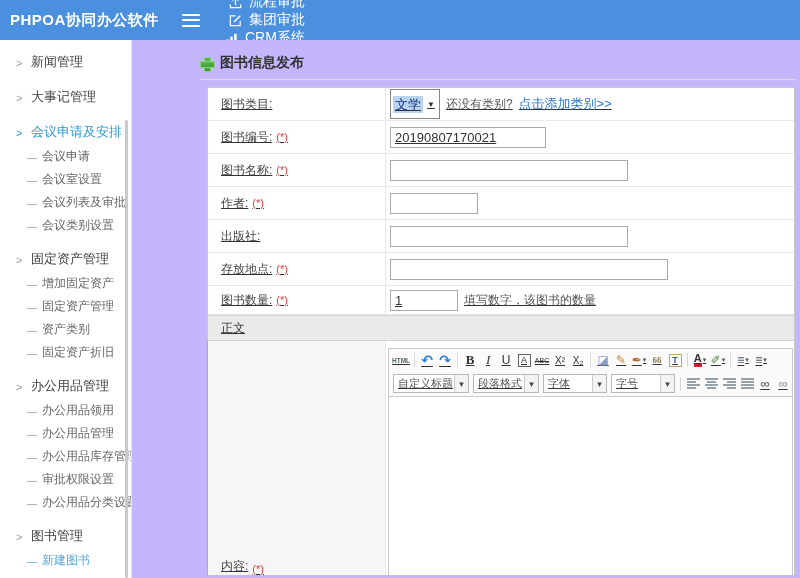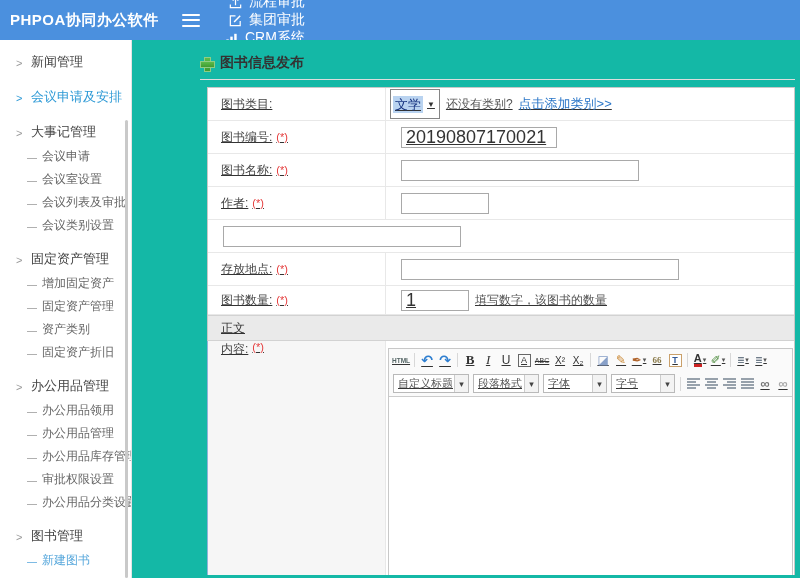--- a/index.html
+++ b/index.html
@@ -23,56 +23,56 @@
   .side-scrollbar{position:absolute;right:3px;top:80px;bottom:0;width:3px;background:#c9c9c9;border-radius:2px;}
   .side-item{display:flex;align-items:center;cursor:pointer;white-space:nowrap;}
   .side-item.parent{height:26px;margin-top:9px;padding-left:16px;font-size:13px;color:#444;}
   .side-item.child{height:23px;padding-left:27px;font-size:12px;color:#666;}
   .side-prefix{width:15px;flex:none;color:#999;}
   .parent>.side-prefix::before{content:">";font-size:11px;}
   .child>.side-prefix::before{content:"—";font-size:10px;}
   .side-item.parent.active,.side-item.parent.active .side-prefix{color:#2e9ad6;}
   .side-item.child.active,.side-item.child.active .side-prefix{color:#58a8dc;}
 
-  .main{flex:1;background:#14b8a6;overflow:hidden;}
+  .main{flex:1;background:#c4b5fd;overflow:hidden;}
   .content{margin:12px 0 0 75px;width:588px;}
 
   
   .title-bar{display:flex;align-items:center;gap:7px;height:22px;margin-left:-7px;border-bottom:0;}
   .title-rule{border-bottom:1px solid #ddd;margin:5px 0 7px -7px;width:595px;}
   .plus-icon{position:relative;width:13px;height:13px;flex:none;}
   .plus-icon::before,.plus-icon::after{content:"";position:absolute;background:linear-gradient(#5cbb4a,#3f9c33);border:1px solid #8fce85;}
   .plus-icon::before{left:4px;top:0;width:5px;height:13px;}
   .plus-icon::after{left:0;top:4px;width:13px;height:5px;}
   .page-title{font-size:14px;font-weight:bold;color:#333;}
 
   
   .form-table{background:#fff;border:1px solid #c8c8c8;border-bottom:none;width:588px;text-decoration:underline;}
   .frow{display:flex;border-bottom:1px solid #e8e8e8;height:33px;}
   .frow.quantity{height:29px;}
   .flabel{width:178px;flex:none;border-right:1px solid #e8e8e8;display:flex;align-items:center;padding-left:13px;font-size:12px;color:#444;gap:4px;}
   .req{color:#e53c3c;font-size:11px;}
   .ffield{flex:1;display:flex;align-items:center;padding-left:4px;gap:6px;overflow:hidden;}
-  .ffield input{border:1px solid #a9a9a9;height:21px;padding:0 4px;font-size:18px;color:#333;font-family:"Liberation Sans","DejaVu Sans",sans-serif;margin-left:11px;}
+  .ffield input{border:1px solid #a9a9a9;height:21px;padding:0 4px;font-size:13px;color:#333;font-family:"Liberation Sans","DejaVu Sans",sans-serif;}
   .inp-bookno{width:156px;}
   .inp-name{width:238px;}
   .inp-author{width:88px;}
   .inp-publisher{width:238px;}
   .inp-location{width:278px;}
   .inp-quantity{width:68px;}
   .hint{font-size:12px;color:#555;}
   .add-link{font-size:13px;color:#2a76c8;text-decoration:none;cursor:pointer;}
   .select-box{display:inline-flex;align-items:center;border:1px solid #858585;height:21px;background:#fff;padding:14px 2px;cursor:pointer;}
   .sel-text{background:#b9d3f0;color:#16337f;font-size:13px;padding:0 2px;line-height:17px;}
   .sel-arrow{font-size:8px;color:#333;padding:0 2px;margin-left:2px;}
 
   .section-header{height:26px;background:#eaeaea;border-top:1px solid #d2d2d2;border-bottom:1px solid #d2d2d2;display:flex;align-items:center;padding-left:13px;font-size:12px;color:#333;}
   .frow.content-row{height:234px;border-bottom:none;position:relative;align-items:stretch;}
   .frow.content-row::before{content:"";position:absolute;left:-1px;top:0;bottom:0;width:1px;background:#8fb3da;}
-  .content-row .flabel{background:#f6f6f6;align-items:flex-start;}
+  .content-row .flabel{background:#f6f6f6;align-items:flex-end;}
   .content-row .ffield{background:#fff;align-items:flex-start;padding:7px 0 0 2px;}
 
   
   .editor{width:405px;border:1px solid #c8c8c8;background:#fff;}
   .tb{background:#fafafa;border-bottom:1px solid #ccc;}
   .tb-row{display:flex;align-items:center;padding:1px 2px;height:22px;overflow:hidden;white-space:nowrap;}
   .tb-row.second{height:25px;}
   .tbi{min-width:16px;height:18px;display:inline-flex;align-items:center;justify-content:center;margin:0 1px;font-size:11px;color:#333;flex:none;cursor:pointer;}
   .tbi .g{display:inline-flex;align-items:center;justify-content:center;}
   .tbi.sep{min-width:1px;width:1px;height:14px;background:#d8d8d8;margin:0 3px;cursor:default;}
@@ -162,27 +162,27 @@
   </div>
 
   <div class="layout">
 
     <div class="sidebar">
 
       <div class="side-item parent">
           <span class="side-prefix"></span>
           <span class="side-label">新闻管理</span>
         </div>
+        <div class="side-item parent">
+          <span class="side-prefix"></span>
+          <span class="side-label">大事记管理</span>
+        </div>
         <div class="side-item parent active">
           <span class="side-prefix"></span>
           <span class="side-label">会议申请及安排</span>
-        </div>
-        <div class="side-item parent">
-          <span class="side-prefix"></span>
-          <span class="side-label">大事记管理</span>
         </div>
         <div class="side-item child">
           <span class="side-prefix"></span>
           <span class="side-label">会议申请</span>
         </div>
         <div class="side-item child">
           <span class="side-prefix"></span>
           <span class="side-label">会议室设置</span>
         </div>
         <div class="side-item child">
@@ -296,20 +296,23 @@
             <div class="flabel">
                 <span>作者:</span>
                 <span class="req">(*)</span>
               </div>
             <div class="ffield">
                 <input class="inp-author" value="" style="">
               </div>
           </div>
 
           <div class="frow">
+            <div class="flabel">
+                <span>出版社:</span>
+              </div>
             <div class="ffield">
                 <input class="inp-publisher" value="" style="">
               </div>
           </div>
 
           <div class="frow">
             <div class="flabel">
                 <span>存放地点:</span>
                 <span class="req">(*)</span>
               </div>

